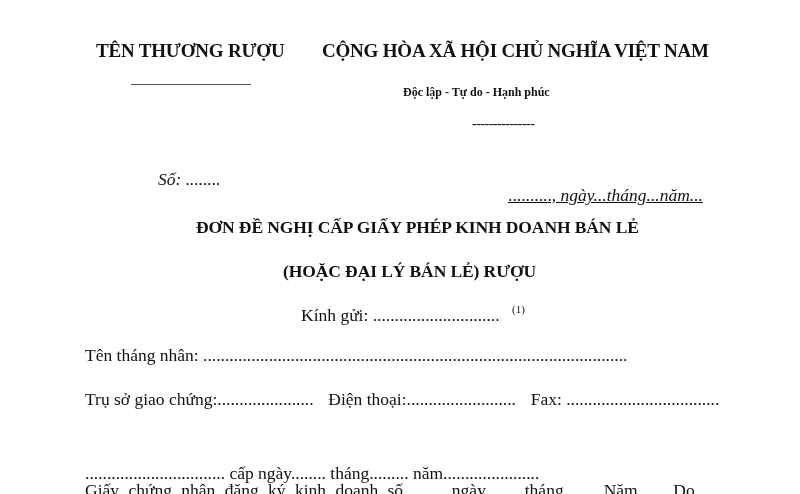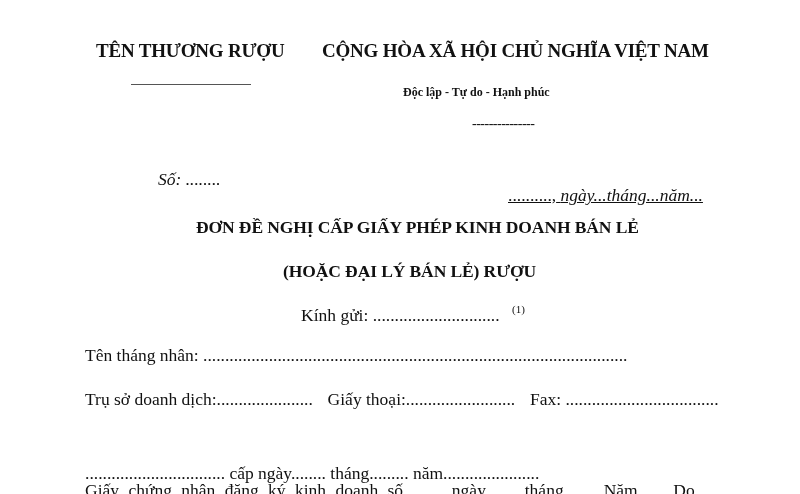--- a/index.html
+++ b/index.html
@@ -35,21 +35,21 @@
 <div class="abs bold title" style="left:283px; top:261px;font-family:Liberation Serif, serif;">(HOẶC ĐẠI LÝ BÁN LẺ) RƯỢU</div>
 
 <div class="abs body" style="left:301px; top:305px;">
   <span>Kính gửi: .............................</span>
   <sup class="note" style="margin-left:8px;">(1)</sup>
 </div>
 
 <div class="abs body" style="left:85px; top:345px;">Tên tháng nhân:  .................................................................................................</div>
 
 <div class="abs body" style="left:85px; top:389px;">
-  <span>Trụ sở doanh dịch:......................</span>
+  <span>Trụ sở giao chứng:......................</span>
   <span style="display:inline-block; width:6px;"></span>
-  <span>Giấy thoại:.........................</span>
+  <span>Điện thoại:.........................</span>
   <span style="display:inline-block; width:6px;"></span>
   <span>Fax: ...................................</span>
 </div>
 
 <div class="abs body" style="left:85px; top:452px; word-spacing:5px;margin-top:28px;">Giấy chứng nhận đăng ký kinh doanh số......... ngày....... tháng....... Năm...... Do</div>
 <div class="abs body" style="left:85px; top:463px;text-align:right;">................................  cấp ngày........ tháng......... năm......................</div>
 
 </body></html>

